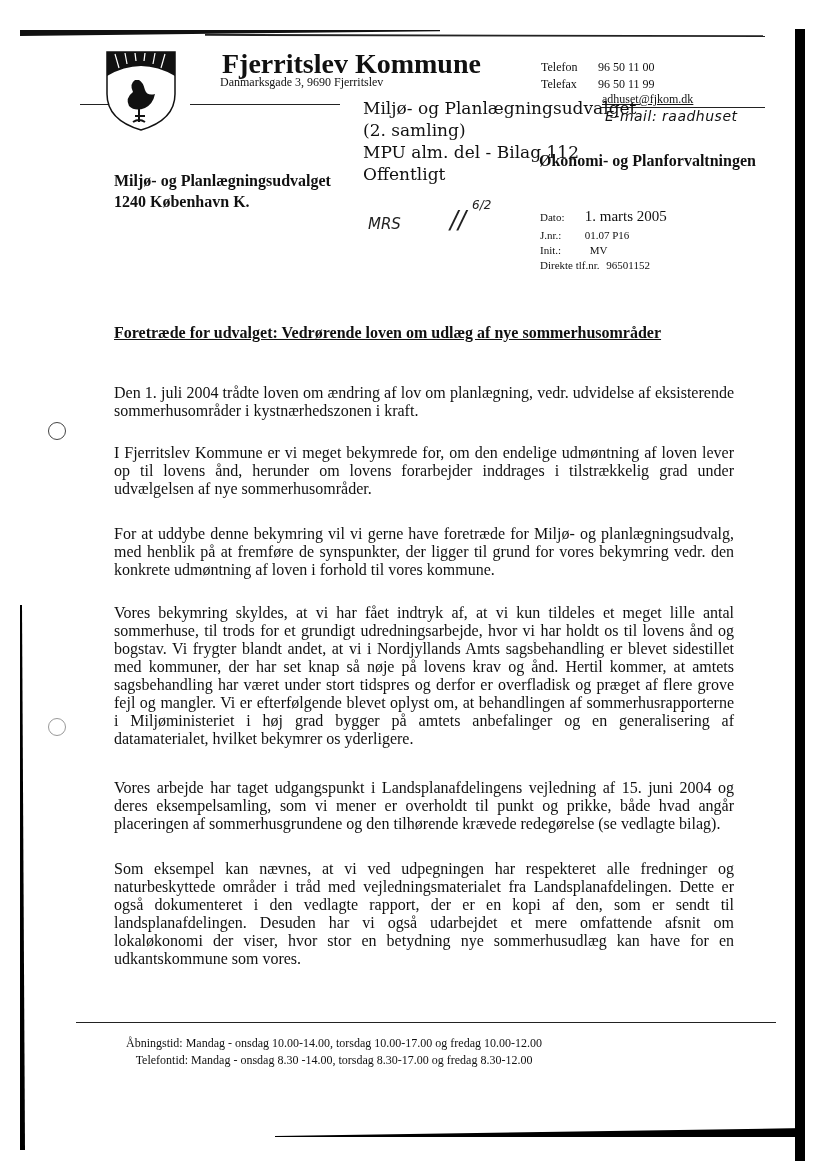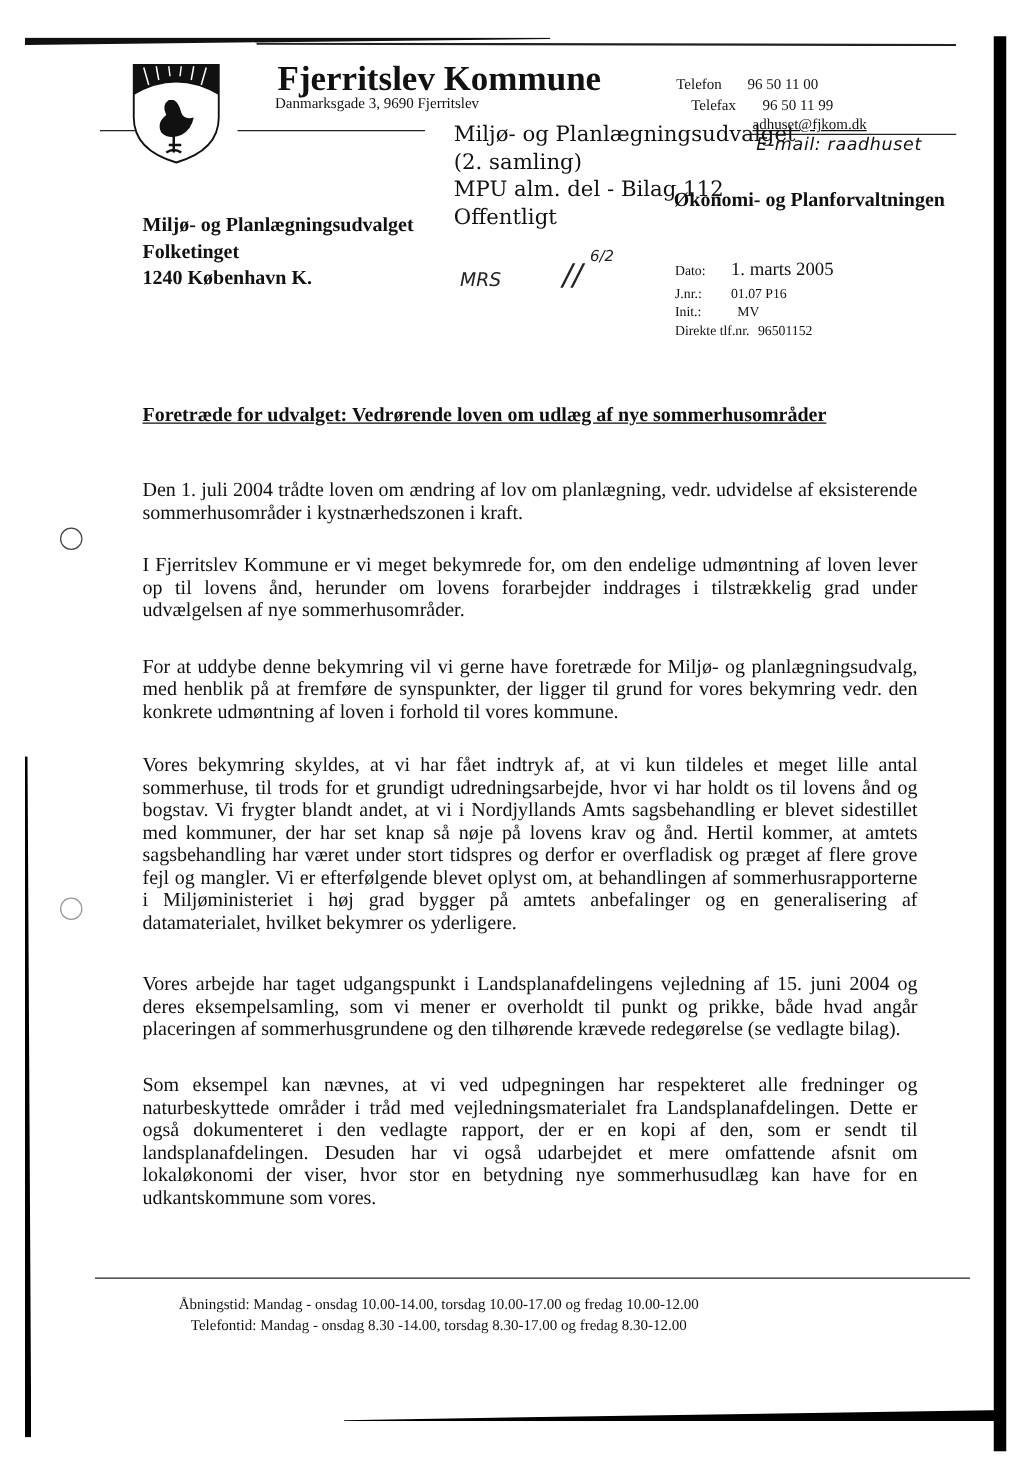--- a/index.html
+++ b/index.html
@@ -41,21 +41,21 @@
   .meta .big { font-size: 15px; }
 
   
   .subject { left: 114px; top: 324px; font-size: 16px; font-weight: bold; text-decoration: underline;
              white-space: nowrap; }
   .para { left: 114px; width: 620px; font-size: 16px; line-height: 18px; text-align: justify; margin-top: 12px; }
   .para p { margin: 0; }
 
   
   .footer-rule { left: 76px; top: 1022px; width: 700px; height: 1px; background: #222; }
-  .footer { left: 17px; width: 668px; text-align: center; font-size: 12px; font-family: Liberation Serif, serif; }
+  .footer { left: 0; width: 668px; text-align: center; font-size: 12px; font-family: Liberation Serif, serif; }
 </style>
 </head>
 <body>
 
 <div class="abs top-bar"></div>
 <div class="abs top-line"></div>
 <div class="abs right-bar"></div>
 <div class="abs left-bar"></div>
 <div class="abs bottom-bar"></div>
 <div class="abs punch-hole" style="left:48px;top:422px;"></div>
@@ -80,38 +80,37 @@
 </div>
 <div class="abs crest-line-right"></div>
 
 <div class="abs org-name">Fjerritslev Kommune</div>
 <div class="abs org-address">Danmarksgade 3, 9690 Fjerritslev</div>
 
 <div class="abs contact" style="top:60px;">
   <span class="lbl">Telefon</span>
   <span>96 50 11 00</span>
 </div>
-<div class="abs contact" style="top:77px;margin-left:12px;">
+<div class="abs contact" style="top:77px;">
   <span class="lbl">Telefax</span>
   <span>96 50 11 99</span>
 </div>
 <div class="abs email-typed">adhuset@fjkom.dk</div>
 <div class="abs email-line"></div>
 <div class="abs email-hand">E-mail: raadhuset</div>
 
 <div class="abs stamp" style="top:97px;">Miljø- og Planlægningsudvalget</div>
 <div class="abs stamp" style="top:119px;">(2. samling)</div>
 <div class="abs stamp" style="top:141px;">MPU alm. del - Bilag 112</div>
 <div class="abs stamp" style="top:163px;">Offentligt</div>
 
 <div class="abs dept">Økonomi- og Planforvaltningen</div>
 
 <div class="abs recipient">
   <div>Miljø- og Planlægningsudvalget</div>
-  <div>Folketinget</div>
   <div>1240 København K.</div>
 </div>
 
 <div class="abs hand-mark" style="left:368px;top:215px;font-size:15px;">MRS</div>
 <div class="abs hand-mark" style="left:450px;top:206px;font-size:24px;">//</div>
 <div class="abs hand-mark" style="left:472px;top:198px;font-size:12px;">6/2</div>
 
 <div class="abs meta" style="top:208px;">
   <span class="lbl">Dato:</span>
   <span class="big">1. marts 2005</span>

